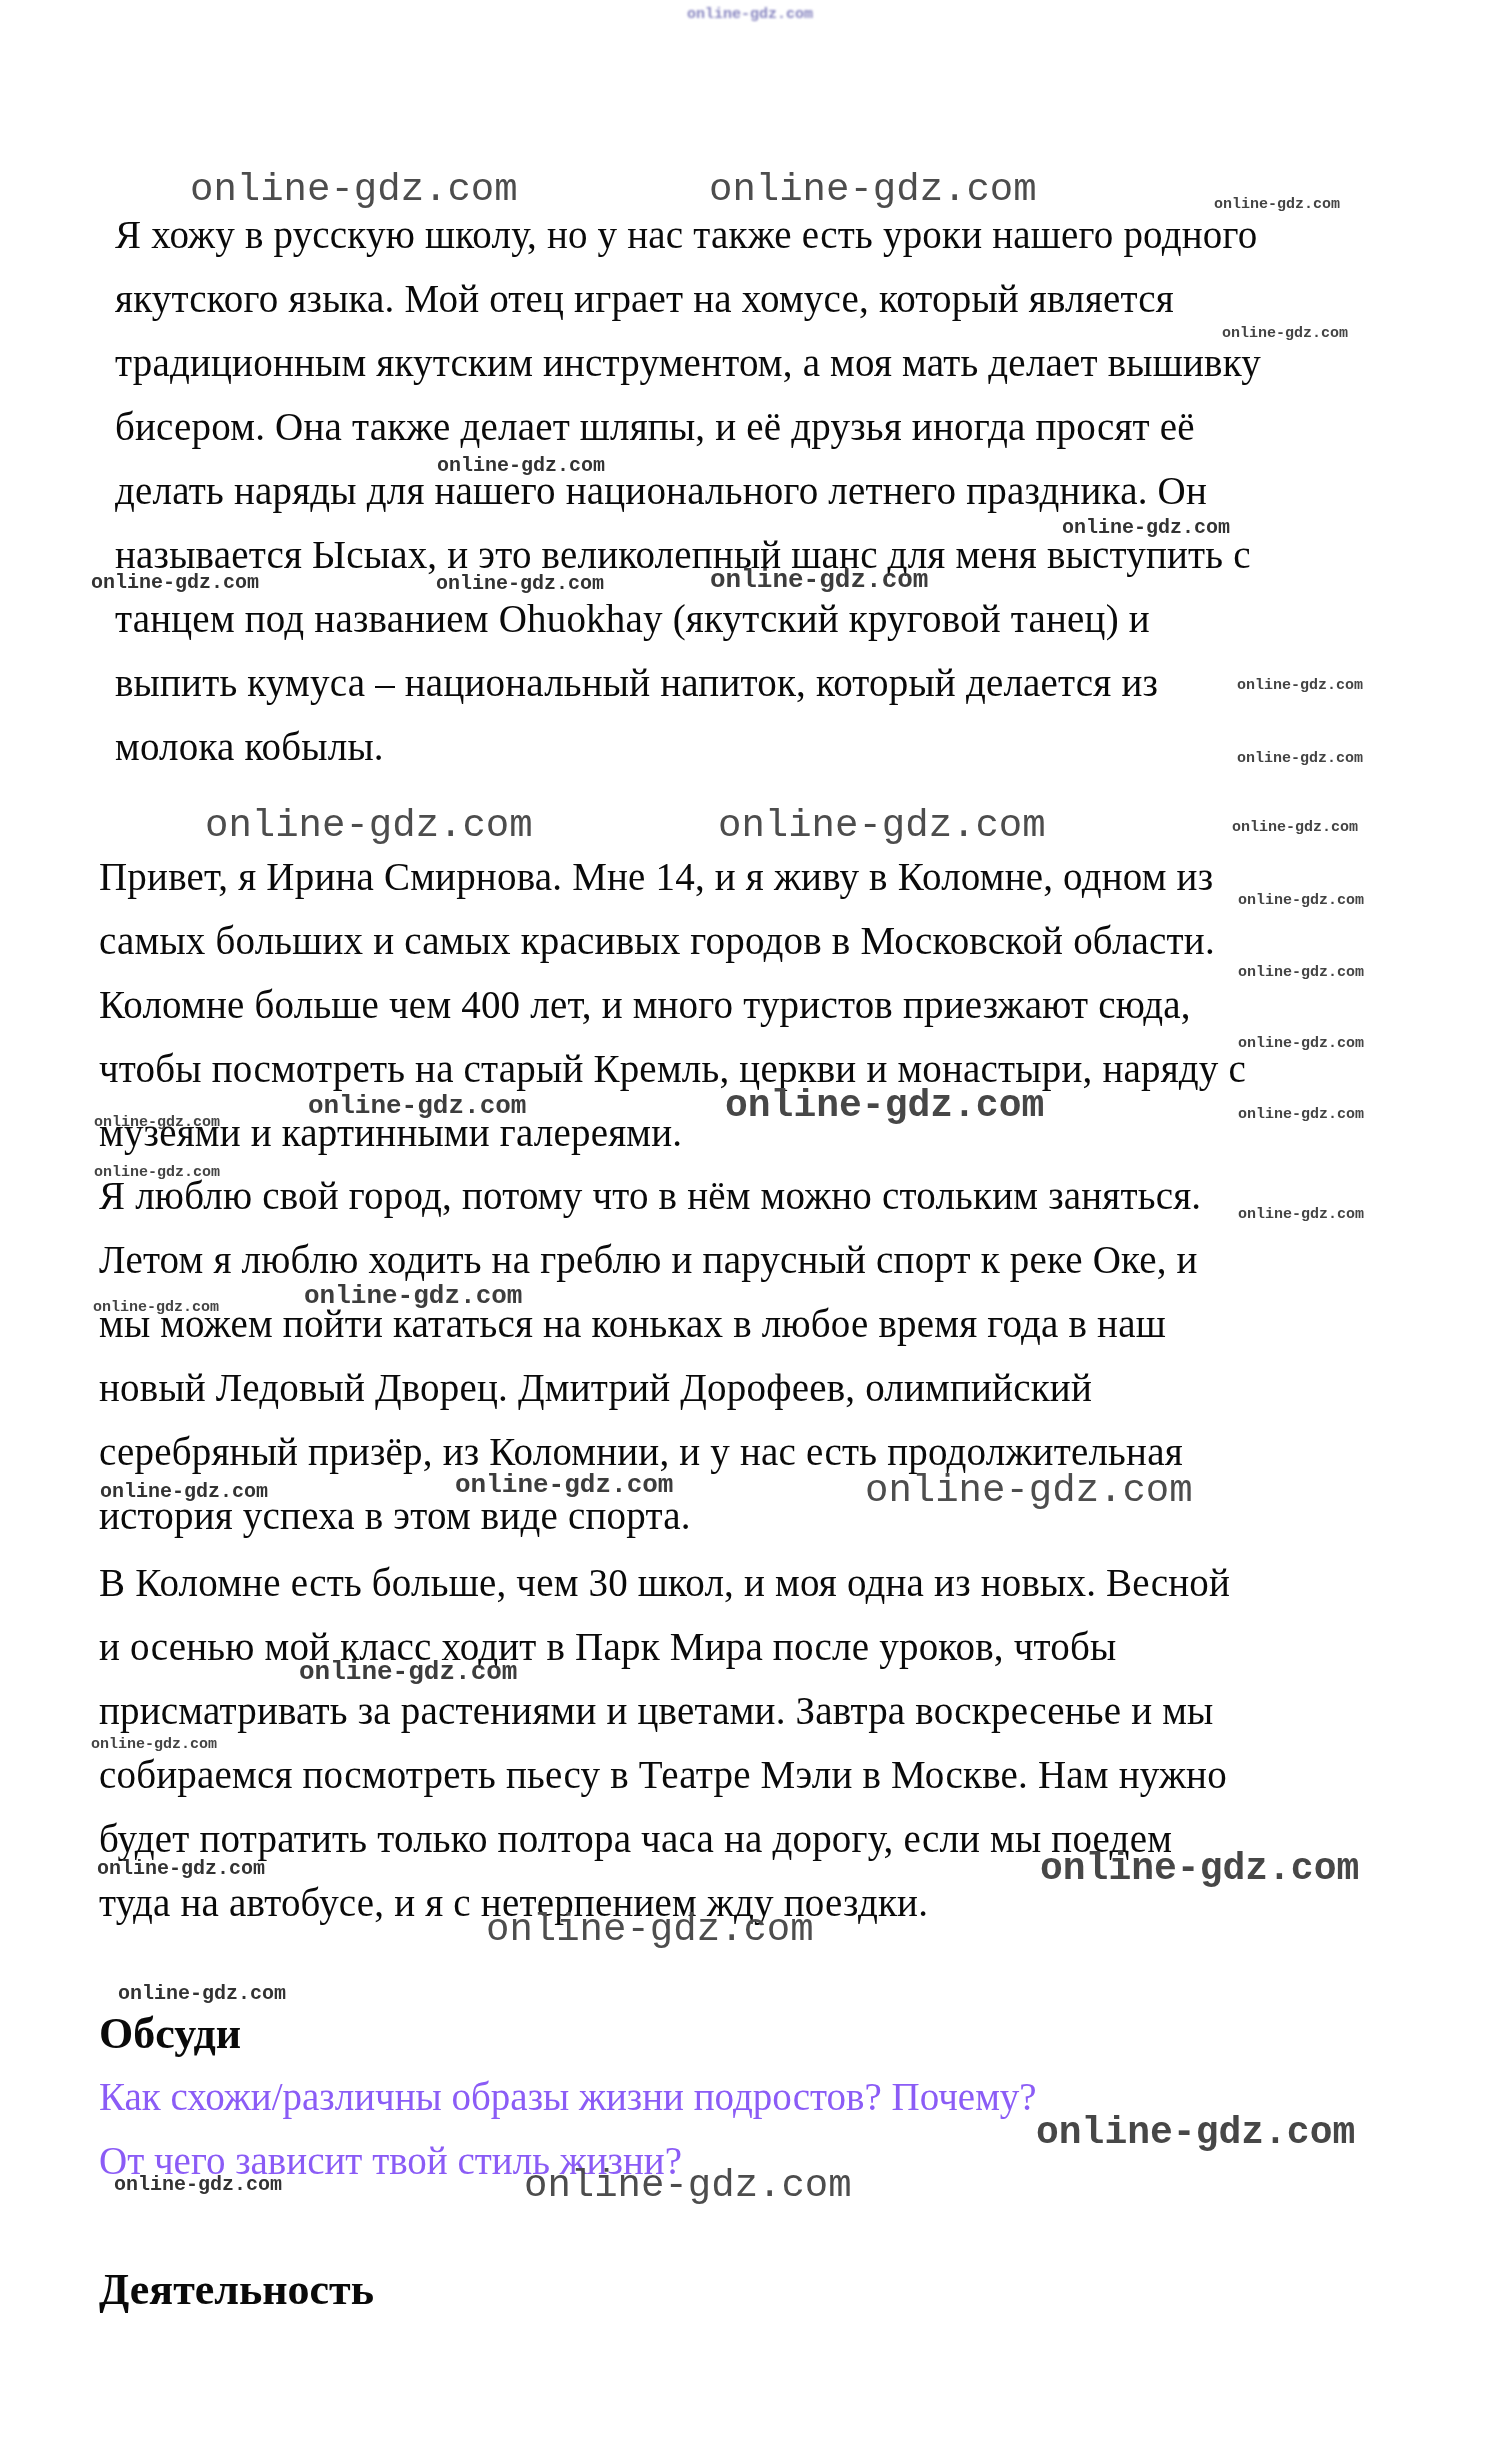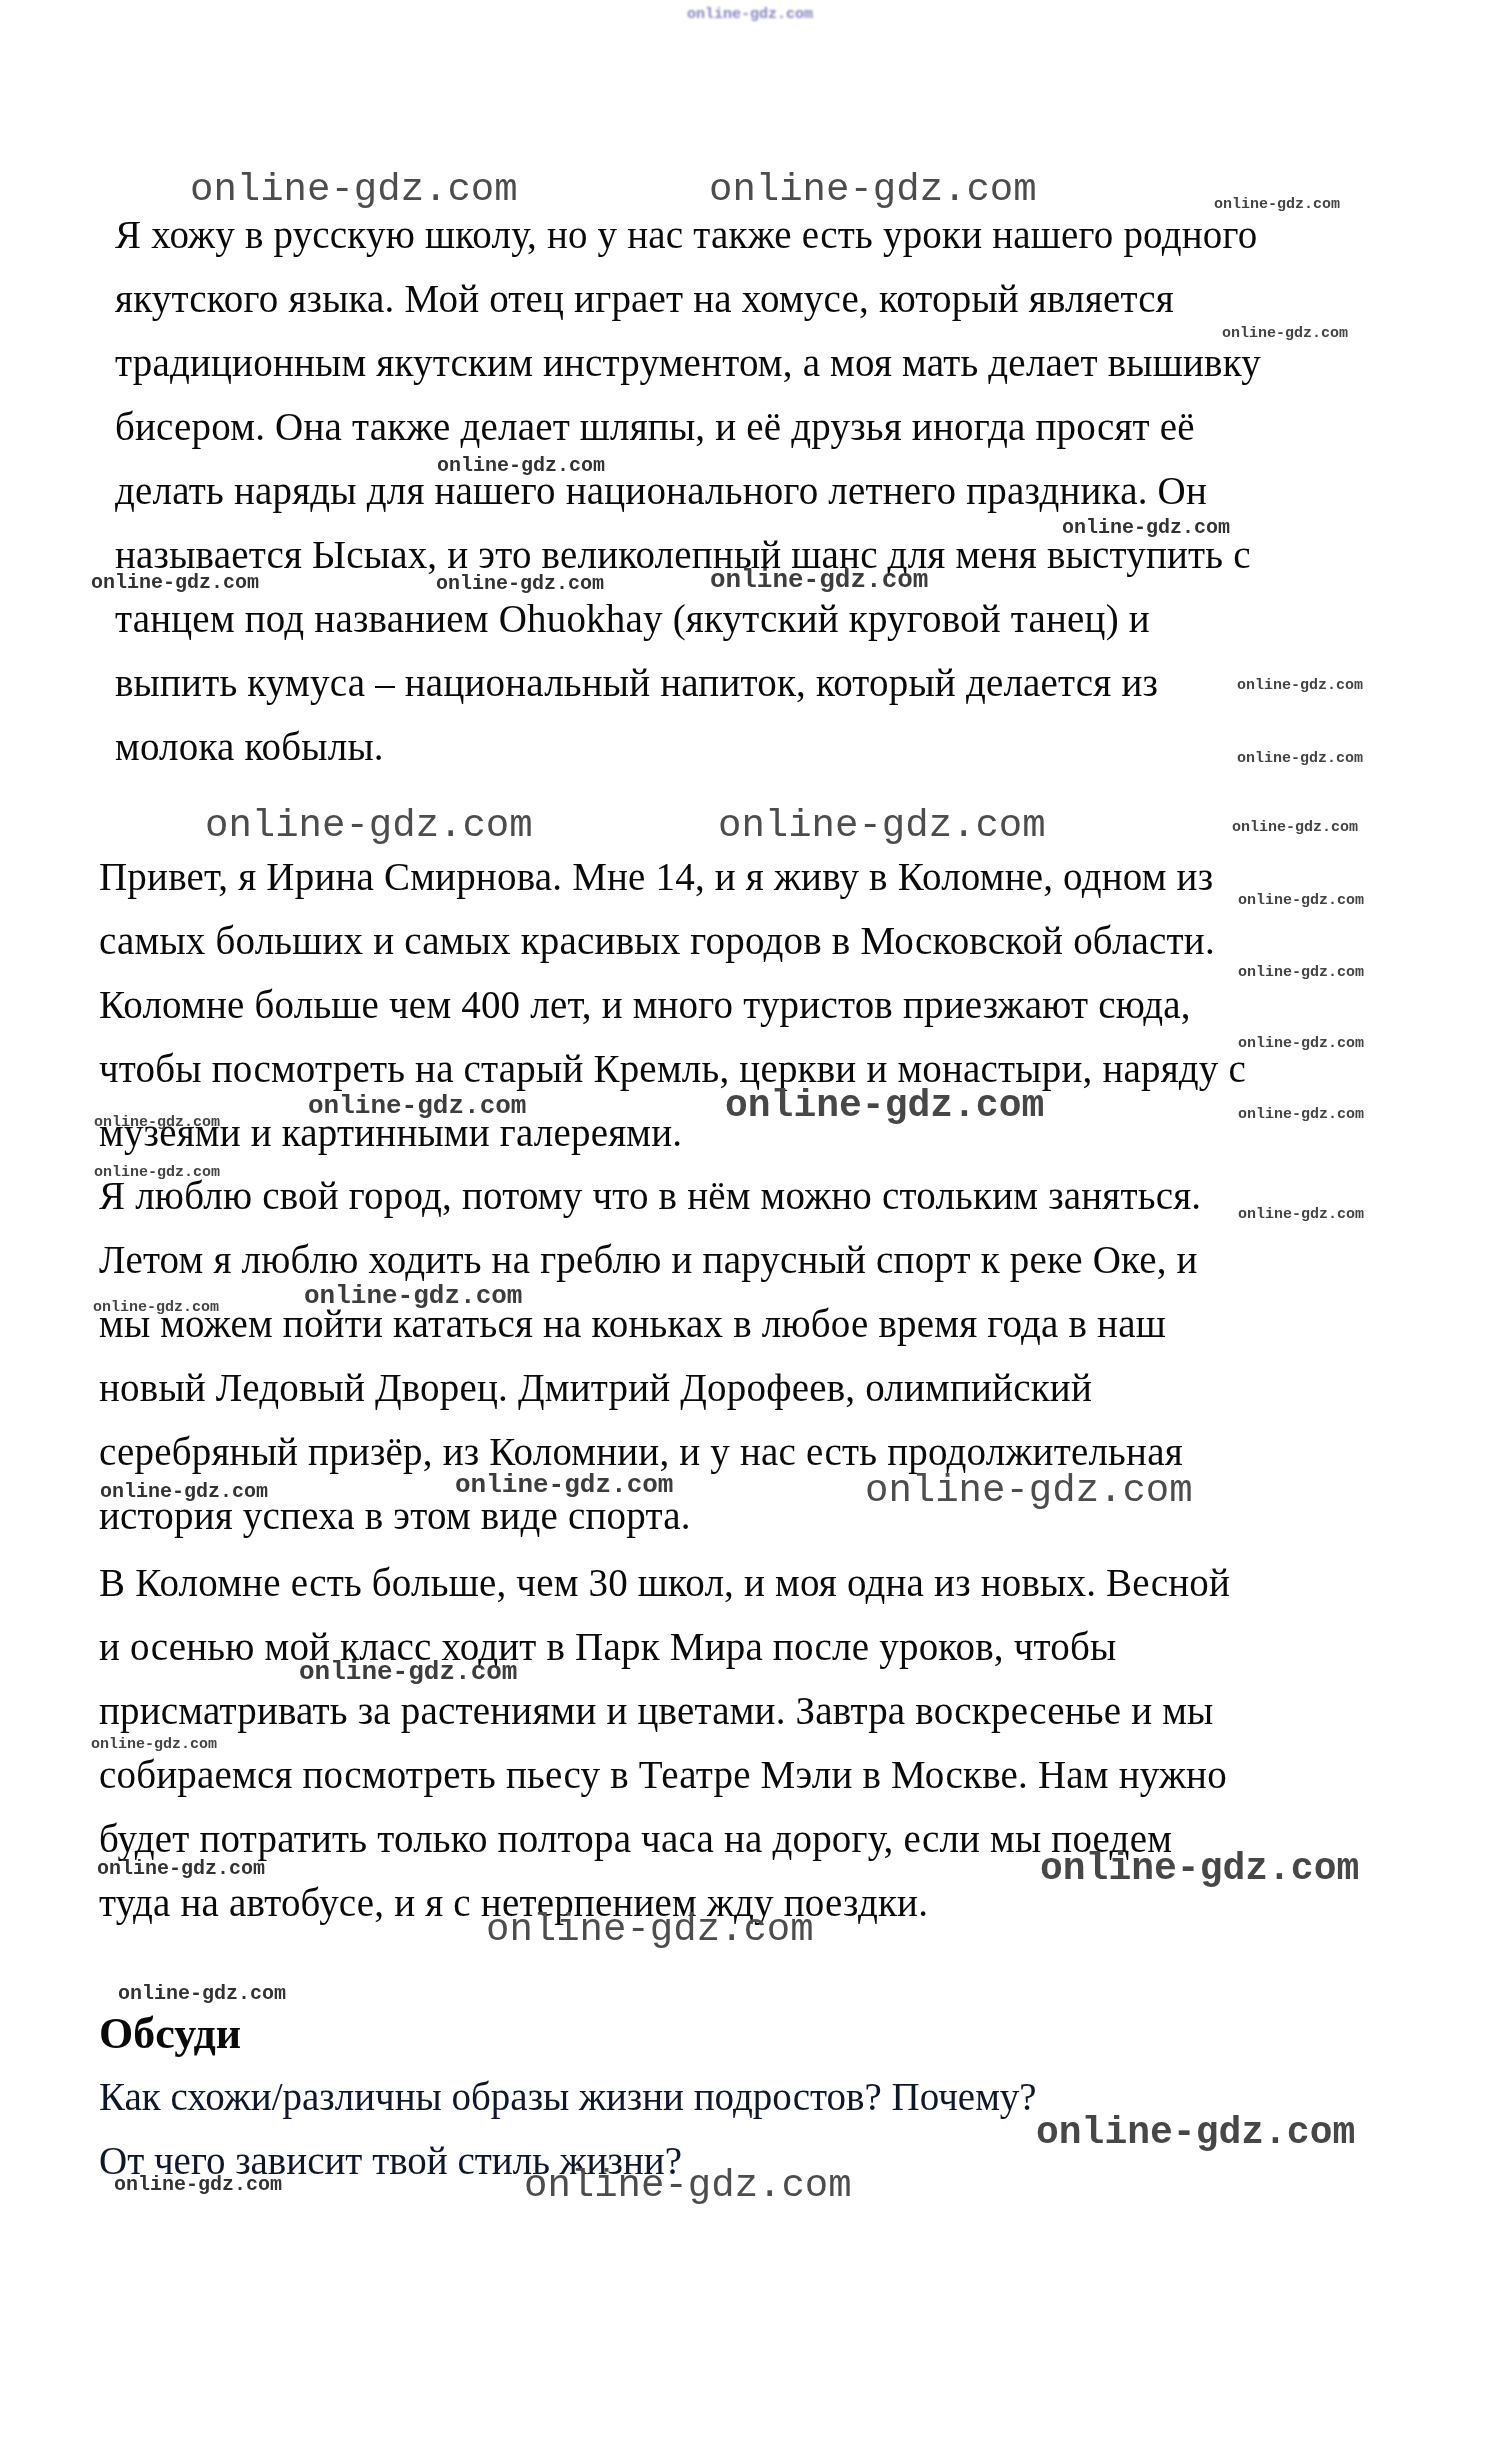--- a/index.html
+++ b/index.html
@@ -29,21 +29,21 @@
     font-weight: 700;
     line-height: 64px;
     color: #0a0a0a;
   }
   .question {
     position: absolute;
     left: 99px;
     width: 1358px;
     font-size: 39px;
     line-height: 64px;
-    color: #0f172a;
+    color: #8b5cf6;
   }
   .wm {
     position: absolute;
     font-family: Liberation Mono, monospace;
     white-space: nowrap;
     pointer-events: none;
     z-index: 5;
   }
   .wm-xl   { font-size: 39px; font-weight: 400; color: #4d4d4d; }
   .wm-xl-b { font-size: 38px; font-weight: 700; color: #474747; }
@@ -86,20 +86,21 @@
 и осенью мой класс ходит в Парк Мира после уроков, чтобы
 присматривать за растениями и цветами. Завтра воскресенье и мы
 собираемся посмотреть пьесу в Театре Мэли в Москве. Нам нужно
 будет потратить только полтора часа на дорогу, если мы поедем
 туда на автобусе, и я с нетерпением жду поездки.</div>
 
   <div class="heading" style="top:2002px;">Обсуди</div>
   <div class="question" style="top:2065px;">Как схожи/различны образы жизни подростов? Почему?</div>
   <div class="question" style="top:2129px;">От чего зависит твой стиль жизни?</div>
 
+  <div class="heading" style="top:2258px;">Деятельность</div>
 
   <span class="wm wm-xl" style="left:190px;  top:168px;">online-gdz.com</span>
   <span class="wm wm-xl" style="left:709px;  top:168px;">online-gdz.com</span>
   <span class="wm wm-xs" style="left:1214px; top:196px;">online-gdz.com</span>
 
   <span class="wm wm-xs" style="left:1222px; top:325px;">online-gdz.com</span>
 
   <span class="wm wm-sm" style="left:437px;  top:454px;">online-gdz.com</span>
   <span class="wm wm-sm" style="left:1062px; top:516px;">online-gdz.com</span>
 

